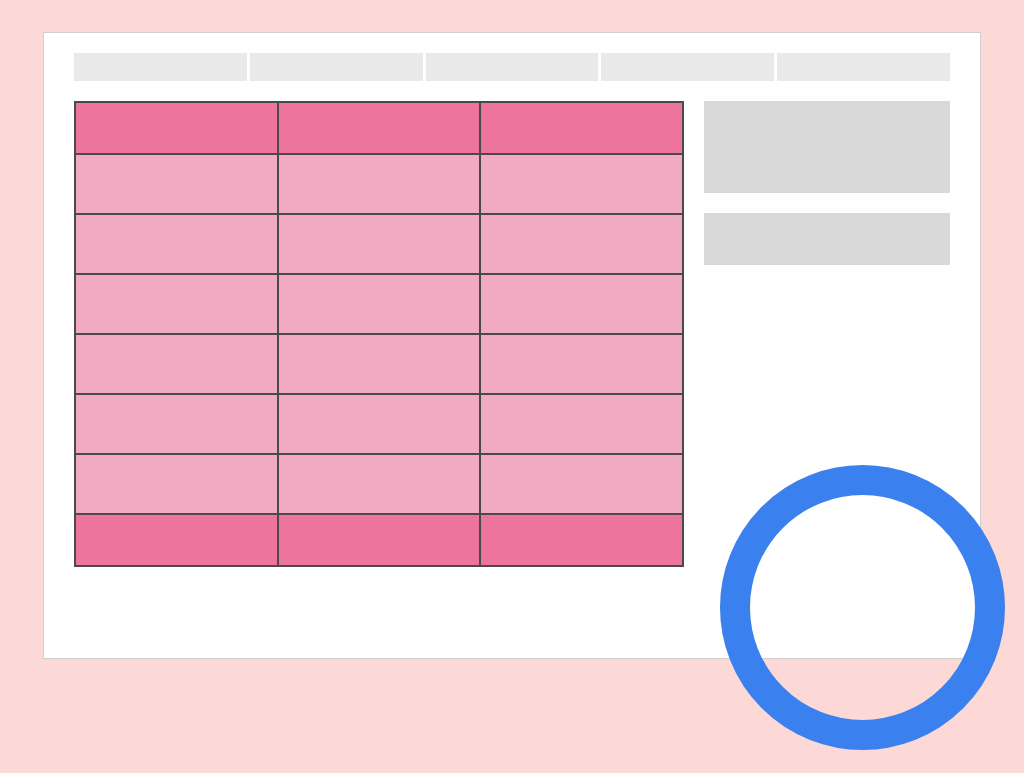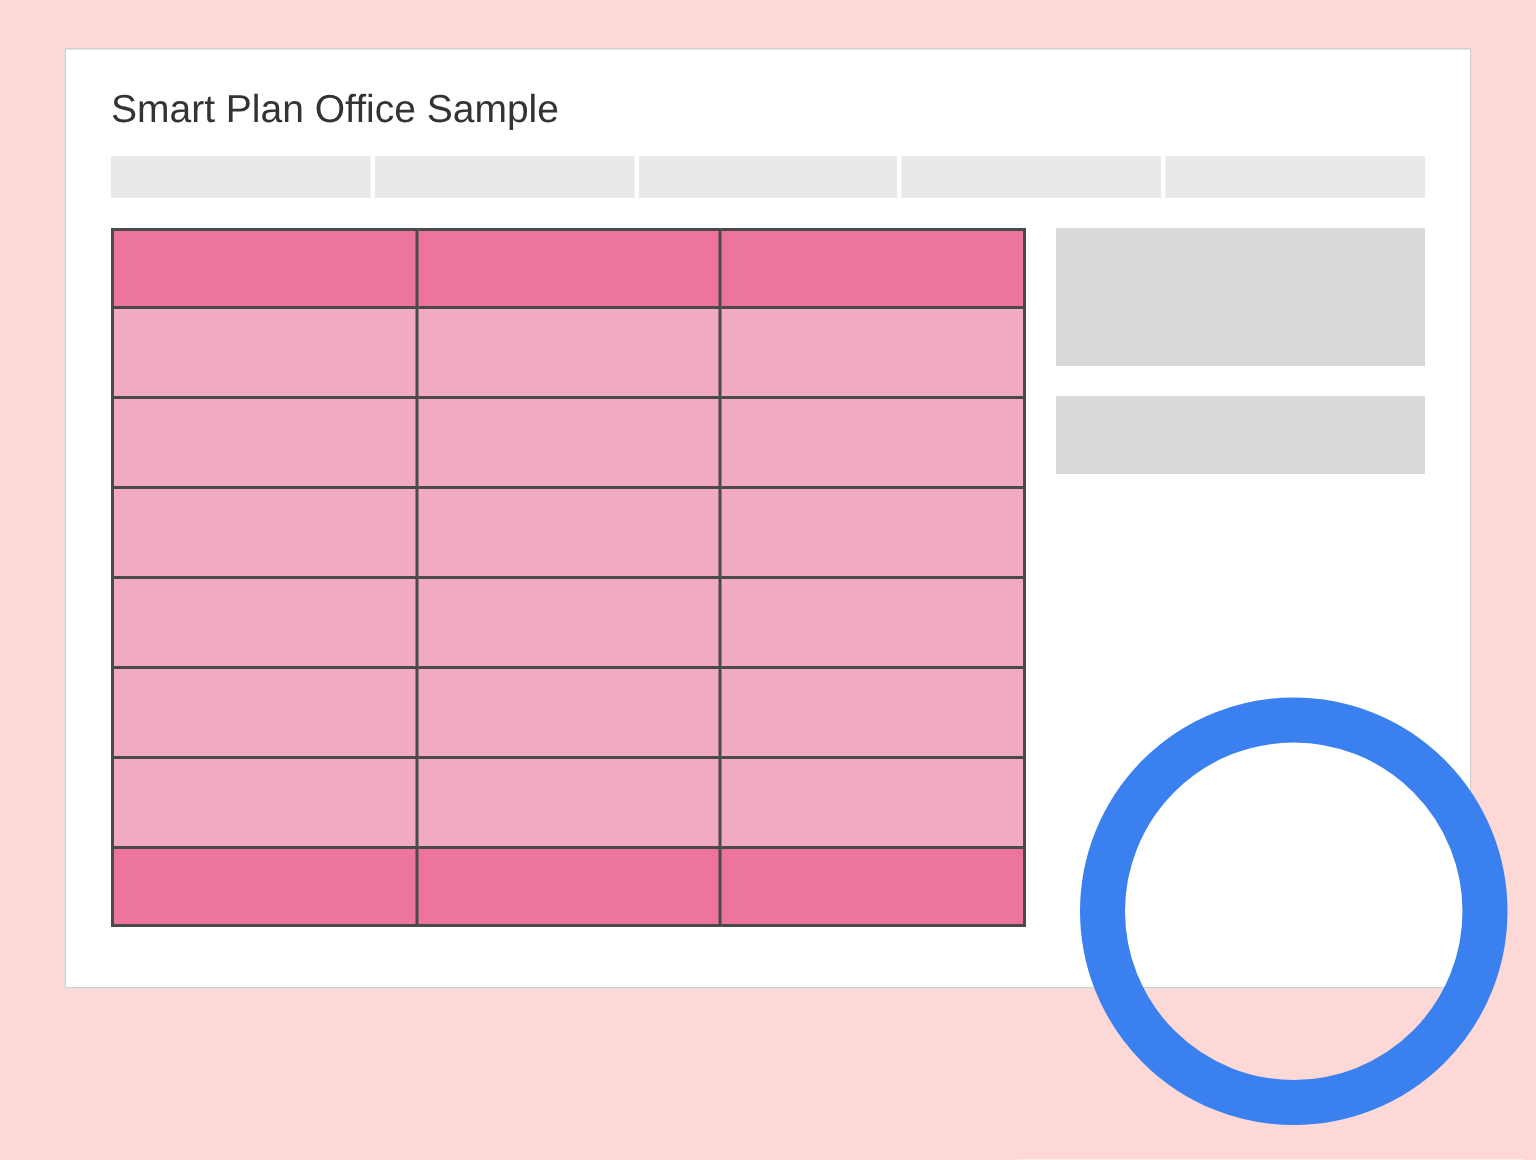--- a/index.html
+++ b/index.html
@@ -102,21 +102,20 @@
       height: 285px;
       border-radius: 50%;
       border: 30px solid #3a80ef;
       background: transparent;
     }
   </style>
 </head>
 <body>
 
 <div class="panel">
-  <div class="title">Smart Plan Office Sample</div>
 
   <div class="nav-row">
     <div class="nav-cell"></div>
     <div class="nav-cell"></div>
     <div class="nav-cell"></div>
     <div class="nav-cell"></div>
     <div class="nav-cell"></div>
   </div>
 
   <div class="content-area">

